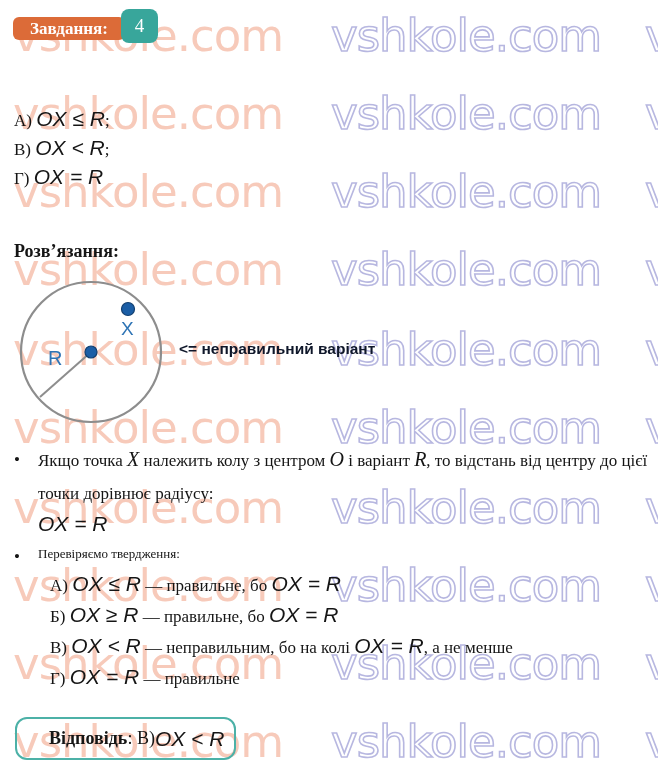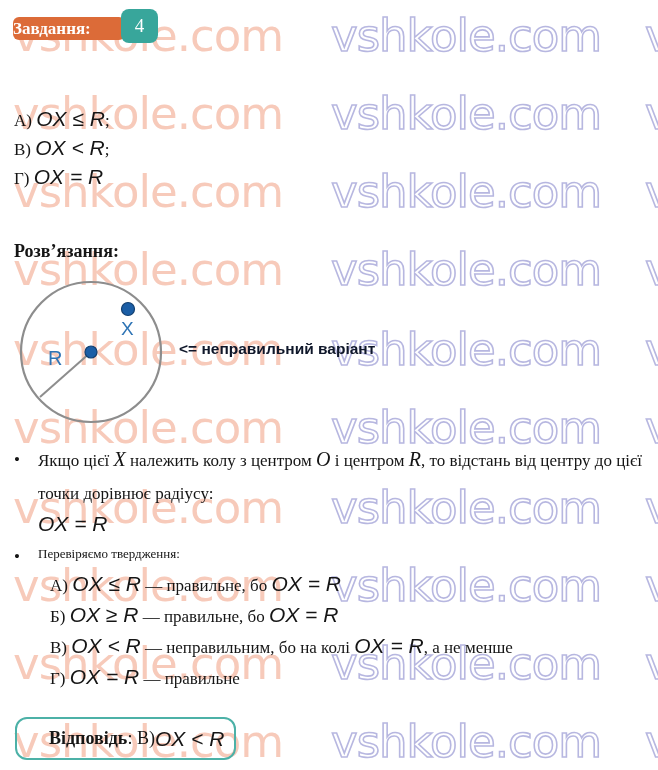--- a/index.html
+++ b/index.html
@@ -17,21 +17,21 @@
   .wm-edge{left:645px;color:rgba(255,255,255,0.05);
       -webkit-text-stroke:1.6px rgba(139,139,205,0.62);}
 
   
   .content{position:absolute;inset:0;z-index:2;}
 
   
   .badge-wrap{position:absolute;left:13px;top:9px;width:150px;height:36px;}
   .badge-orange{position:absolute;left:0;top:8px;width:112px;height:23px;
       background:#dc6b38;border-radius:6px;color:#ffffff;font-weight:bold;
-      font-size:17px;line-height:23px;box-sizing:border-box;}
+      font-size:17px;line-height:23px;box-sizing:border-box;text-align:center;}
   .badge-teal{position:absolute;left:108px;top:0;width:37px;height:34px;
       background:#38a69b;border-radius:8px;color:#ffffff;font-size:19px;
       line-height:34px;text-align:center;}
 
   .txt{font-size:17px;line-height:28px;}
   .b{font-weight:bold;}
   .m{font-family:"Liberation Serif",serif;font-style:italic;font-size:20px;}
   .m-lg{font-family:Liberation Sans, sans-serif;font-style:italic;font-size:21px;}
 
   .condition{position:absolute;left:14px;top:52px;width:600px;}
@@ -143,21 +143,21 @@
     <line x1="91" y1="80" x2="40" y2="125" stroke="#8d8d8d" stroke-width="2"></line>
     <circle cx="91" cy="80" r="6" fill="#1b5ea6" stroke="#123f70" stroke-width="1.2"></circle>
     <circle cx="128" cy="37" r="6.5" fill="#1b5ea6" stroke="#123f70" stroke-width="1.2"></circle>
     <text x="48" y="93" font-size="20" class="diag-label">R</text>
     <text x="121" y="63" font-size="19" class="diag-label">X</text>
   </svg>
   <div class="note">&lt;= неправильний варіант</div>
 
   <div class="bullet bullet1">
     <span class="dot">•</span>
-    <div class="btext"><span>Якщо цієї </span><span class="m">X</span><span> належить колу з центром </span><span class="m">O</span><span> і центром </span><span class="m">R</span><span>, то відстань від центру до цієї точки дорівнює радіусу:</span>
+    <div class="btext"><span>Якщо точка </span><span class="m">X</span><span> належить колу з центром </span><span class="m">O</span><span> і варіант </span><span class="m">R</span><span>, то відстань від центру до цієї точки дорівнює радіусу:</span>
       <div class="formula-line"><span class="m-lg">OX = R</span></div>
     </div>
   </div>
 
   <div class="bullet bullet2">
     <span class="dot">•</span>
     <div>
       <div class="b2-head">Перевіряємо твердження:</div>
       <div class="checks">
         <div class="check-row"><span>А) </span><span class="m-lg">OX ≤ R</span><span> — правильне, бо </span><span class="m-lg">OX = R</span><span></span></div>

